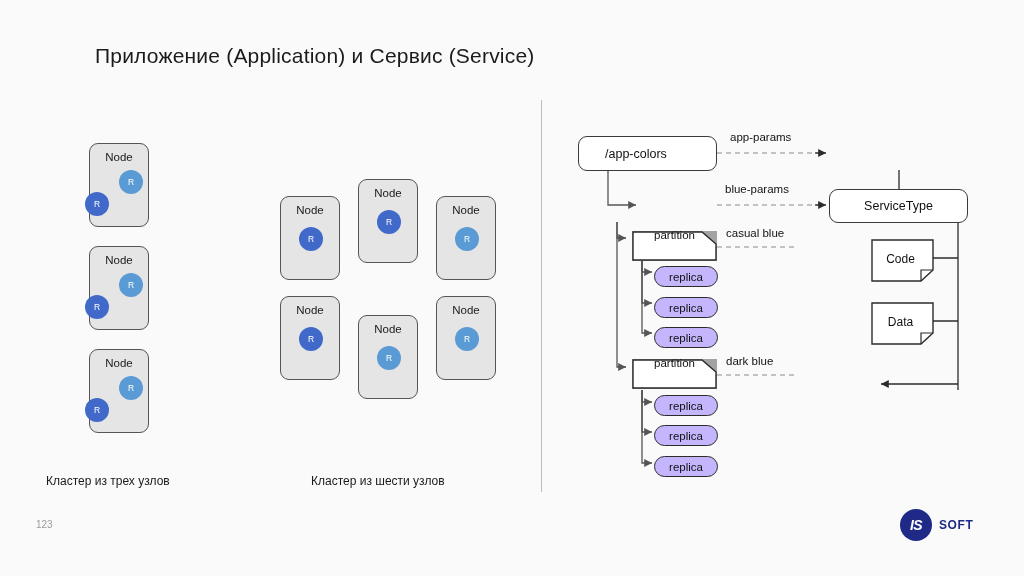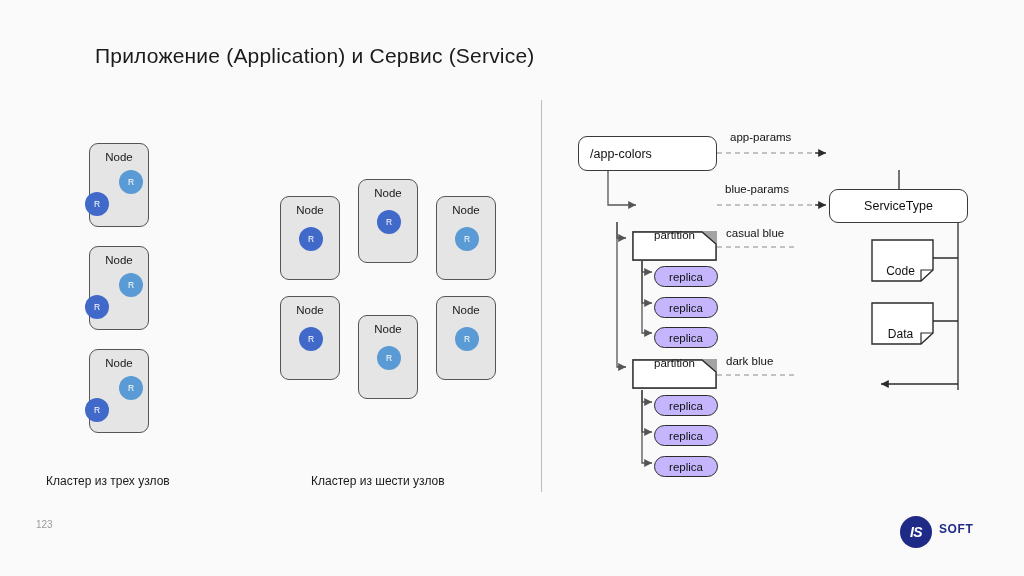--- a/index.html
+++ b/index.html
@@ -59,21 +59,21 @@
 
   
   .rbox {
     position:absolute;
     background:#fff;
     border:1.3px solid #3a3a3a;
     border-radius:9px;
     display:flex; align-items:center;
     font-size:12.5px; color:#111;
   }
-  .rbox.left-al { justify-content:flex-start; padding-left:11px; }
+  .rbox.left-al { justify-content:flex-start; padding-left:26px; }
   .rbox.center-al { justify-content:center; }
 
   .pill {
     position:absolute;
     background:#c4b5fd;
     border:1.4px solid #2b2b2b;
     border-radius:11px;
     display:flex; align-items:center; justify-content:center;
     font-size:11.5px; color:#111;
   }
@@ -86,21 +86,21 @@
     display:flex; align-items:flex-end; justify-content:center;
     padding-bottom:20px;
   }
   .partition svg { position:absolute; inset:0; }
   .partition span { position:relative; z-index:2; }
 
   
   .docbox {
     position:absolute;
     font-size:12px; color:#111;
-    display:flex; align-items:flex-end; justify-content:center;
+    display:flex; align-items:center; justify-content:center;
   }
   .docbox svg { position:absolute; inset:0; }
   .docbox span { position:relative; z-index:2; padding-bottom:4px; padding-right:4px;}
 
   .conn { position:absolute; }
   .edge-label {
     position:absolute; font-size:11.5px; color:#111; white-space:nowrap;
   }
 
   
@@ -108,21 +108,20 @@
     position:absolute; left:36px; top:519px;
     font-size:10px; color:#9b9b9b;
   }
   .logo { position:absolute; left:900px; top:509px; display:flex; align-items:center; gap:7px; }
   .logo-circle {
     width:32px; height:32px; border-radius:50%;
     background:#1f2a86;
     display:flex; align-items:center; justify-content:center;
     color:#fff; font-size:14px; font-style:italic; font-weight:700;
     letter-spacing:-.5px;
-    margin-top:7px;
   }
   .logo-text { font-size:12px; font-weight:700; color:#1f2a86; letter-spacing:.6px; }
 </style>
 </head>
 <body>
 
 <div class="slide">
 
   <div class="title">Приложение (Application) и Сервис (Service)</div>
 

